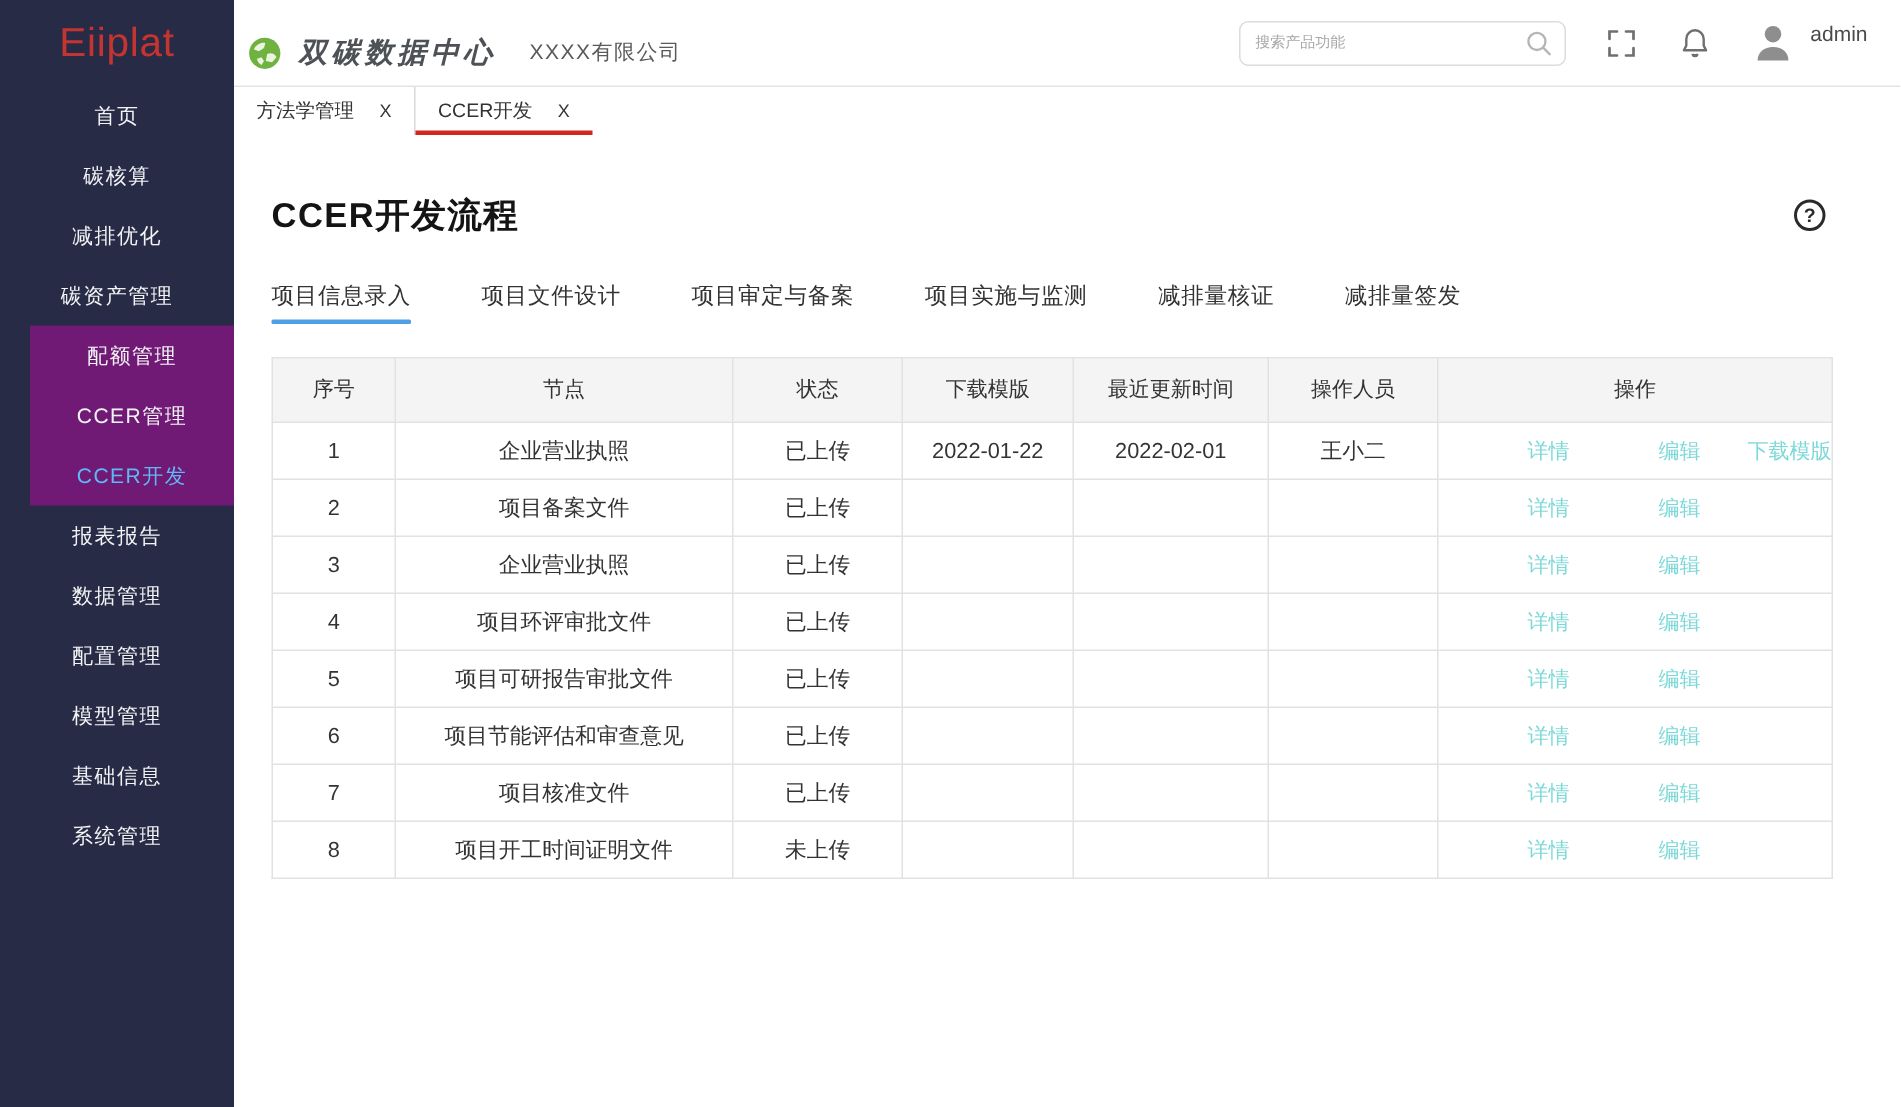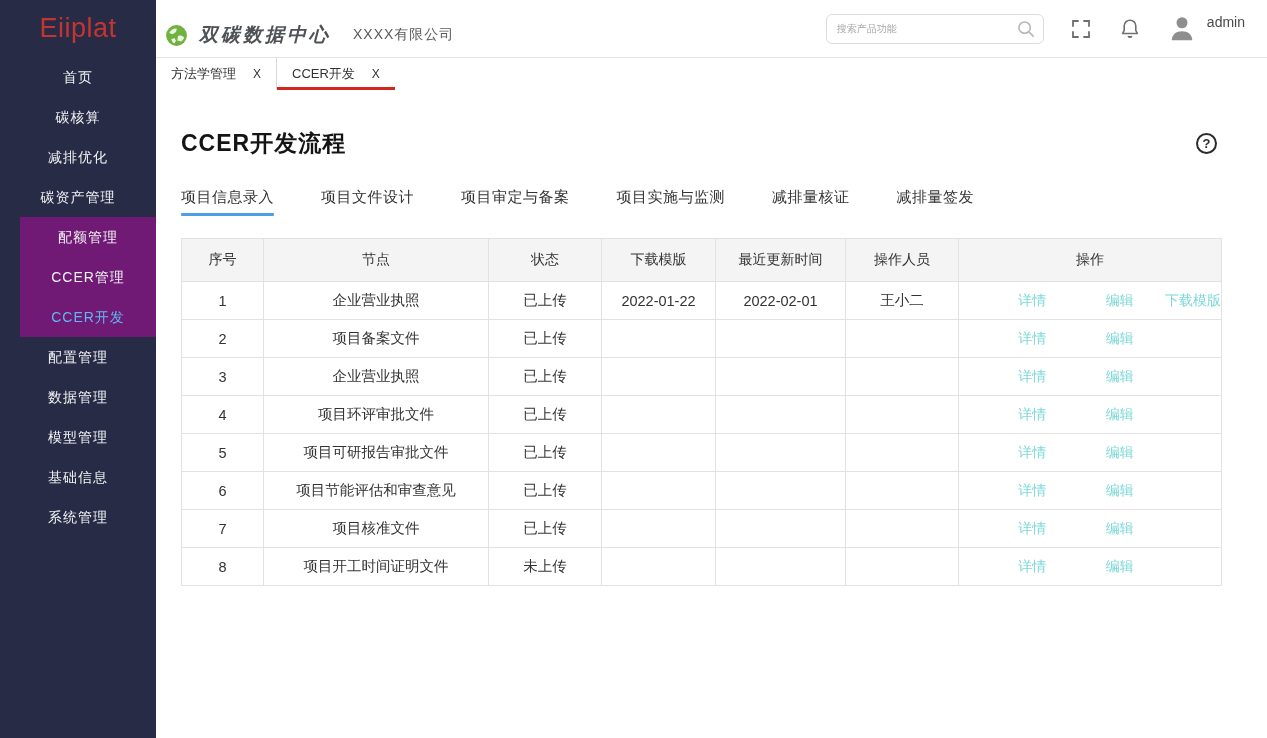--- a/index.html
+++ b/index.html
@@ -84,22 +84,23 @@
     <nav class="side-nav">
         <div class="side-item">首页</div>
         <div class="side-item">碳核算</div>
         <div class="side-item">减排优化</div>
         <div class="side-item">碳资产管理</div>
         <div class="side-group">
           <div class="side-item">配额管理</div>
           <div class="side-item">CCER管理</div>
           <div class="side-item active">CCER开发</div>
         </div>
+        <div class="side-item">报表报告</div>
+        <div class="side-item">数据管理</div>
         <div class="side-item">配置管理</div>
-        <div class="side-item">数据管理</div>
         <div class="side-item">模型管理</div>
         <div class="side-item">基础信息</div>
         <div class="side-item">系统管理</div>
       </nav>
   </aside>
 
   <div class="main">
 
     <header class="topbar">
       <div class="brand-area">

